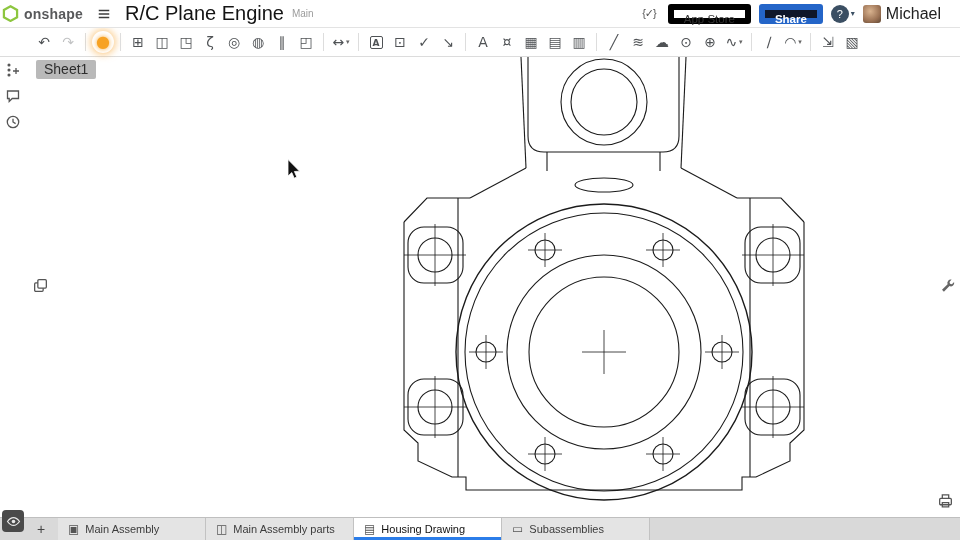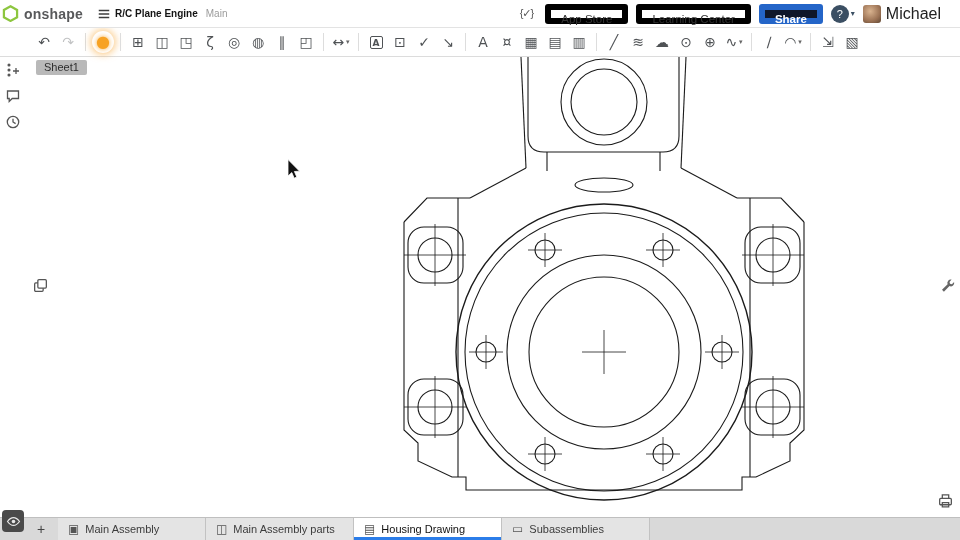--- a/index.html
+++ b/index.html
@@ -5,21 +5,21 @@
   html,body{margin:0;padding:0;width:960px;height:540px;overflow:hidden;
     font-family:"Liberation Sans","DejaVu Sans",sans-serif;background:#fff;position:relative;}
   *{box-sizing:border-box;}
 
   
   #header{position:absolute;top:0;left:0;right:0;height:28px;background:#fff;
     border-bottom:1px solid #e3e3e3;display:flex;align-items:center;padding:0 0;z-index:40;}
   .logo-mark{display:flex;align-items:center;margin-left:2px;}
   .wordmark{font-size:14px;color:#58595b;margin-left:5px;font-weight:600;letter-spacing:.2px;}
   .hamburger{margin-left:14px;display:flex;align-items:center;cursor:pointer;}
-  .doc-title{margin-left:4px;font-size:10px;font-weight:700;color:#141414;white-space:nowrap;}
+  .doc-title{margin-left:14px;font-size:20px;font-weight:400;color:#141414;white-space:nowrap;}
   .workspace{margin-left:8px;font-size:10px;color:#9b9b9b;}
   .spacer{flex:1;}
   .tasks{font-size:11px;color:#555;margin-right:12px;letter-spacing:-1px;}
   .hbtn{height:20px;padding:0 10px;margin-right:8px;font-size:11.5px;color:#333;background:#fff;
     border:6px solid #000000;border-radius:3px;font-family:inherit;line-height:18px;cursor:pointer;}
   .hbtn.share{background:#0f172a;border-color:#2465c8;color:#fff;font-weight:600;}
   .help{width:18px;height:18px;border-radius:50%;background:#3b4f63;color:#fff;font-size:11px;
     display:flex;align-items:center;justify-content:center;margin-right:2px;cursor:pointer;}
   .help-caret{font-size:8px;color:#3b4f63;margin-right:8px;}
   .avatar{width:18px;height:18px;border-radius:3px;margin-right:5px;
@@ -43,21 +43,21 @@
 
   
   #sidebar{position:absolute;left:0;top:30px;width:26px;bottom:23px;background:#fff;
     display:flex;flex-direction:column;align-items:center;padding-top:4px;z-index:28;}
   .sb-btn{width:20px;height:20px;margin-bottom:6px;display:flex;align-items:center;
     justify-content:center;color:#555;cursor:pointer;}
 
   
   #canvas{position:absolute;left:26px;top:57px;right:0;bottom:23px;background:#fff;overflow:hidden;}
   #drawing{position:absolute;left:0;top:0;width:934px;height:460px;}
-  .sheet-badge{position:absolute;left:10px;top:3px;background:#b9b9b9;color:#2e2e2e;font-size:11px;
+  .sheet-badge{position:absolute;left:10px;top:3px;background:#b9b9b9;color:#2e2e2e;font-size:14px;
     padding:1px 8px 2px;border-radius:2px;z-index:3;cursor:pointer;}
   .float-pages{position:absolute;left:6px;top:220px;z-index:3;cursor:pointer;}
   .float-wrench{position:absolute;right:5px;top:220px;z-index:3;cursor:pointer;}
   .float-print{position:absolute;right:6px;bottom:27px;z-index:45;cursor:pointer;}
   .float-eye{position:absolute;left:2px;bottom:8px;width:22px;height:22px;background:#4a4a4a;
     border-radius:4px;display:flex;align-items:center;justify-content:center;z-index:50;cursor:pointer;}
 
   
   #tabbar{position:absolute;left:0;right:0;bottom:0;height:23px;background:#d9d9d9;
     border-top:1px solid #bfbfbf;display:flex;align-items:stretch;padding-left:30px;z-index:44;}
@@ -83,21 +83,20 @@
   <span class="hamburger">
     <svg width="14" height="14" viewBox="0 0 16 16">
         <path d="M2 4h12M2 8h12M2 12h12" stroke="#3c3c3c" stroke-width="1.8"></path>
       </svg>
   </span>
   <span class="doc-title">R/C Plane Engine</span>
   <span class="workspace">Main</span>
   <div class="spacer"></div>
   <span class="tasks">{✓}</span>
   <button class="hbtn">App Store</button>
-  <button class="hbtn">Learning Center</button>
   <button class="hbtn share">Share</button>
   <span class="help">?</span>
   <span class="help-caret">▾</span>
   <span class="avatar"></span>
   <span class="username">Michael</span>
 </header>
 
 <div id="toolbar">
   <div class="tb-items">
       <span class="tb-btn">

